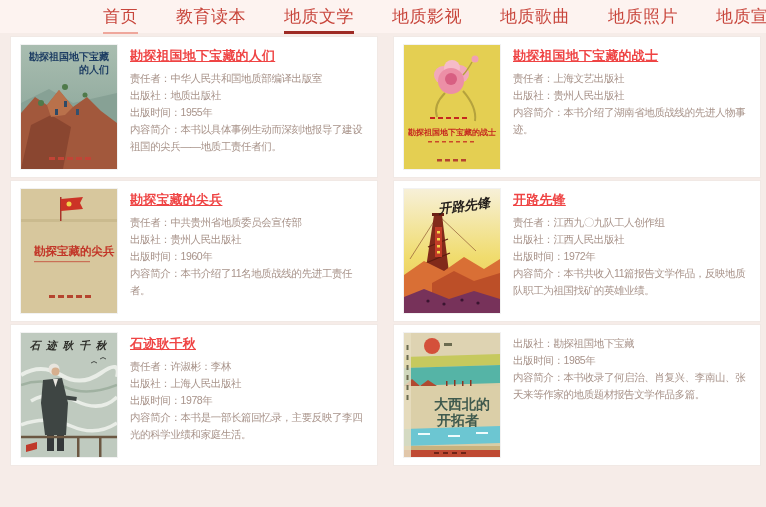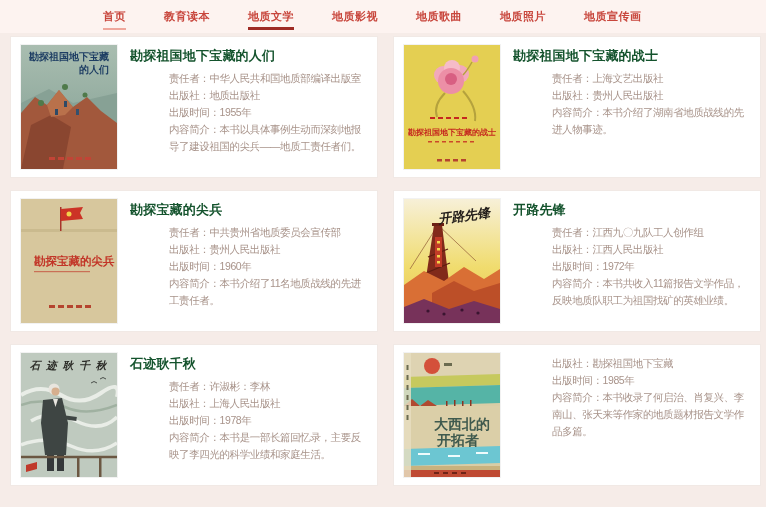--- a/index.html
+++ b/index.html
@@ -13,75 +13,74 @@
   .nav {
     height: 33px;
     background: #fdf3f0;
     display: flex;
     align-items: center;
     padding-left: 103px;
     gap: 38px;
   }
   .nav-item {
     position: relative;
-    font-size: 11px;
+    font-size: 17px;
     color: #c8463c;
     cursor: pointer;
     white-space: nowrap;
     letter-spacing: 0.5px;
-    font-weight: bold;
   }
   .nav-item.u-light::after {
     content: "";
     position: absolute; left: 0; right: 0; bottom: -6px;
     height: 2px; background: #efa79c;
   }
   .nav-item.u-dark::after {
     content: "";
     position: absolute; left: 0; right: 0; bottom: -6px;
     height: 3px; background: #9e2b25;
   }
   
   .grid {
     margin: 3px 5px 0 10px;
     display: grid;
     grid-template-columns: 368px 368px;
     grid-auto-rows: 142px;
-    gap: 12px 15px;
+    gap: 2px 15px;
   }
   .card {
     background: #ffffff;
     border: 1px solid #f1e9e5;
     padding: 8px 10px;
     display: flex;
     gap: 13px;
     overflow: hidden;
   }
   .cover {
     width: 96px; height: 124px;
     flex-shrink: 0;
     cursor: pointer;
     box-shadow: 0 0 0 1px rgba(0,0,0,0.05);
   }
   .cover svg { display: block; width: 96px; height: 124px; }
   .info { flex: 1; min-width: 0; padding-top: 2px; }
   .book-title {
     font-size: 13px;
     font-weight: bold;
-    color: #14532d;
+    color: #ef4444;
     letter-spacing: 0.2px;
     margin-bottom: 5px;
     cursor: pointer;
+    text-decoration: underline;
   }
   .meta {
     font-size: 10.5px;
     letter-spacing: -0.4px;
     color: #a8938a;
     line-height: 17px;
-    margin-left: 39px;
   }
   svg text { font-family: "Liberation Sans", "DejaVu Sans", sans-serif; }
 </style>
 </head>
 <body>
 
 <div class="nav">
   <span class="nav-item u-light">首页</span>
   <span class="nav-item">教育读本</span>
   <span class="nav-item u-dark">地质文学</span>

